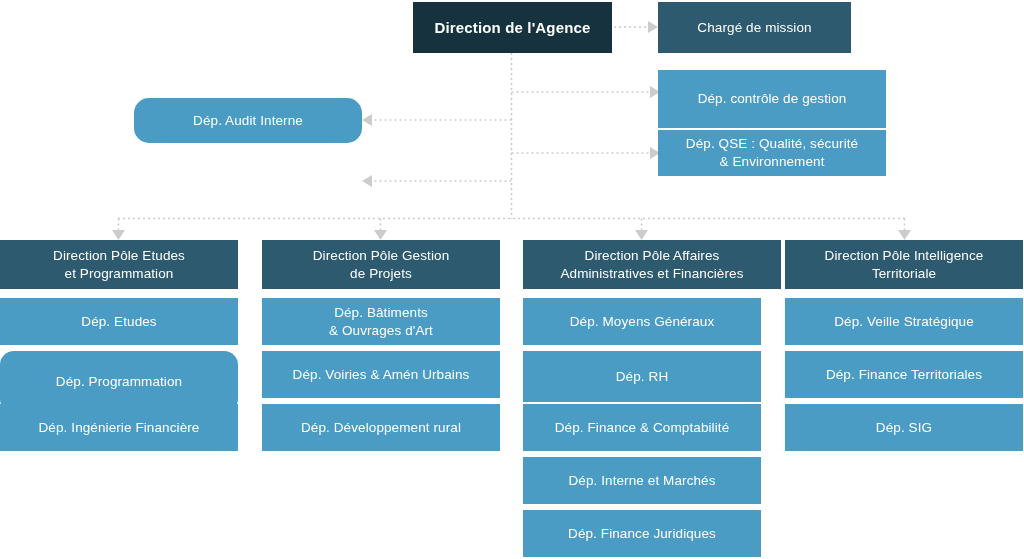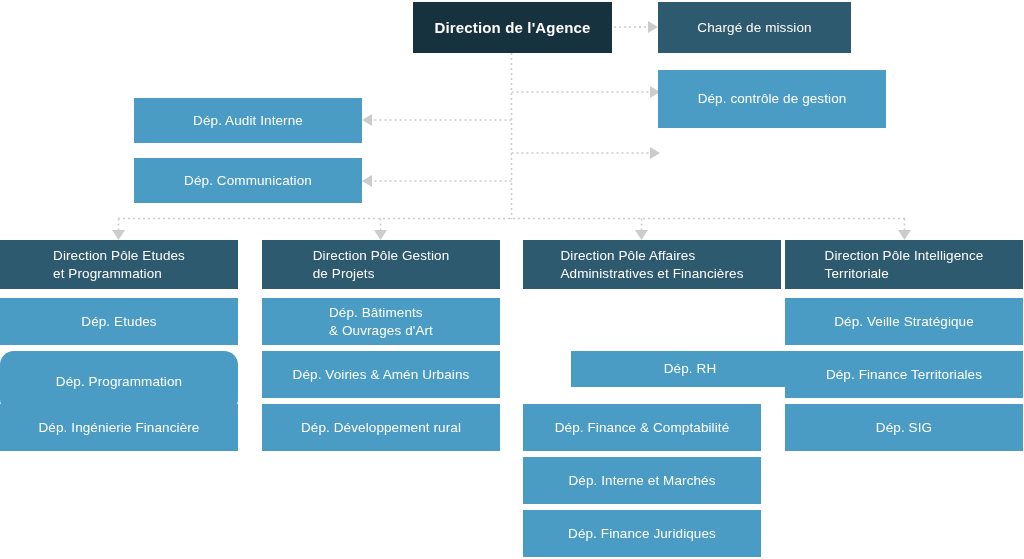--- a/index.html
+++ b/index.html
@@ -16,20 +16,21 @@
     height: 559px;
     background: #ffffff;
     overflow: hidden;
   }
   .box {
     position: absolute;
     box-sizing: border-box;
     display: flex;
     align-items: center;
     justify-content: center;
+    text-align: center;
     color: #ffffff;
     font-size: 13.5px;
     line-height: 1.32;
     letter-spacing: 0.1px;
     padding: 12px 8px;
     white-space: pre-line;
   }
   .box.top-dark {
     background: #16323f;
     font-size: 15px;
@@ -96,41 +97,43 @@
       <polygon points="898,230 911,230 904.5,240"></polygon>
     </g>
   </svg>
 
   <div class="box top-dark" style="left:413px; top:2px; width:199px; height:51px;">Direction de l'Agence</div>
 
   <div class="box dark" style="left:658px; top:2px; width:193px; height:51px;">Chargé de mission</div>
 
   <div class="box blue" style="left:658px; top:70px; width:228px; height:58px;">Dép. contrôle de gestion</div>
 
+  <div class="box blue" style="left:658px; top:130px; width:228px; height:46px;">Dép. QSE : Qualité, sécurité
+&amp; Environnement</div>
 
-  <div class="box blue" style="left:134px; top:98px; width:228px; height:45px;">Dép. Audit Interne</div>
+  <div class="box blue" style="left:134px; top:98px; width:228px; height:45px;border-radius:15px;">Dép. Audit Interne</div>
 
-  <div class="box blue" style="left:134px; top:158px; width:228px; height:45px;">Dép. Communication</div>
 
   <div class="box dark" style="left:0px; top:240px; width:238px; height:49px;">Direction Pôle Etudes
 et Programmation</div>
   <div class="box blue" style="left:0px; top:298px; width:238px; height:47px;">Dép. Etudes</div>
   <div class="box blue" style="left:0px; top:351px; width:238px; height:62px;border-radius:14px;">Dép. Programmation</div>
   <div class="box blue" style="left:0px; top:404px; width:238px; height:47px;">Dép. Ingénierie Financière</div>
 
   <div class="box dark" style="left:262px; top:240px; width:238px; height:49px;">Direction Pôle Gestion
 de Projets</div>
   <div class="box blue" style="left:262px; top:298px; width:238px; height:47px;">Dép. Bâtiments
 &amp; Ouvrages d'Art</div>
   <div class="box blue" style="left:262px; top:351px; width:238px; height:47px;">Dép. Voiries &amp; Amén Urbains</div>
   <div class="box blue" style="left:262px; top:404px; width:238px; height:47px;">Dép. Développement rural</div>
 
   <div class="box dark" style="left:523px; top:240px; width:258px; height:49px;">Direction Pôle Affaires
 Administratives et Financières</div>
-  <div class="box blue" style="left:523px; top:351px; width:238px; height:36px;margin-left:48px;">Dép. RH</div>
+  <div class="box blue" style="left:523px; top:298px; width:238px; height:47px;">Dép. Moyens Généraux</div>
+  <div class="box blue" style="left:523px; top:351px; width:238px; height:51px;">Dép. RH</div>
   <div class="box blue" style="left:523px; top:404px; width:238px; height:47px;">Dép. Finance &amp; Comptabilité</div>
   <div class="box blue" style="left:523px; top:457px; width:238px; height:47px;">Dép. Interne et Marchés</div>
   <div class="box blue" style="left:523px; top:510px; width:238px; height:47px;">Dép. Finance Juridiques</div>
 
   <div class="box dark" style="left:785px; top:240px; width:238px; height:49px;">Direction Pôle Intelligence
 Territoriale</div>
   <div class="box blue" style="left:785px; top:298px; width:238px; height:47px;">Dép. Veille Stratégique</div>
   <div class="box blue" style="left:785px; top:351px; width:238px; height:47px;">Dép. Finance Territoriales</div>
   <div class="box blue" style="left:785px; top:404px; width:238px; height:47px;">Dép. SIG</div>
 

